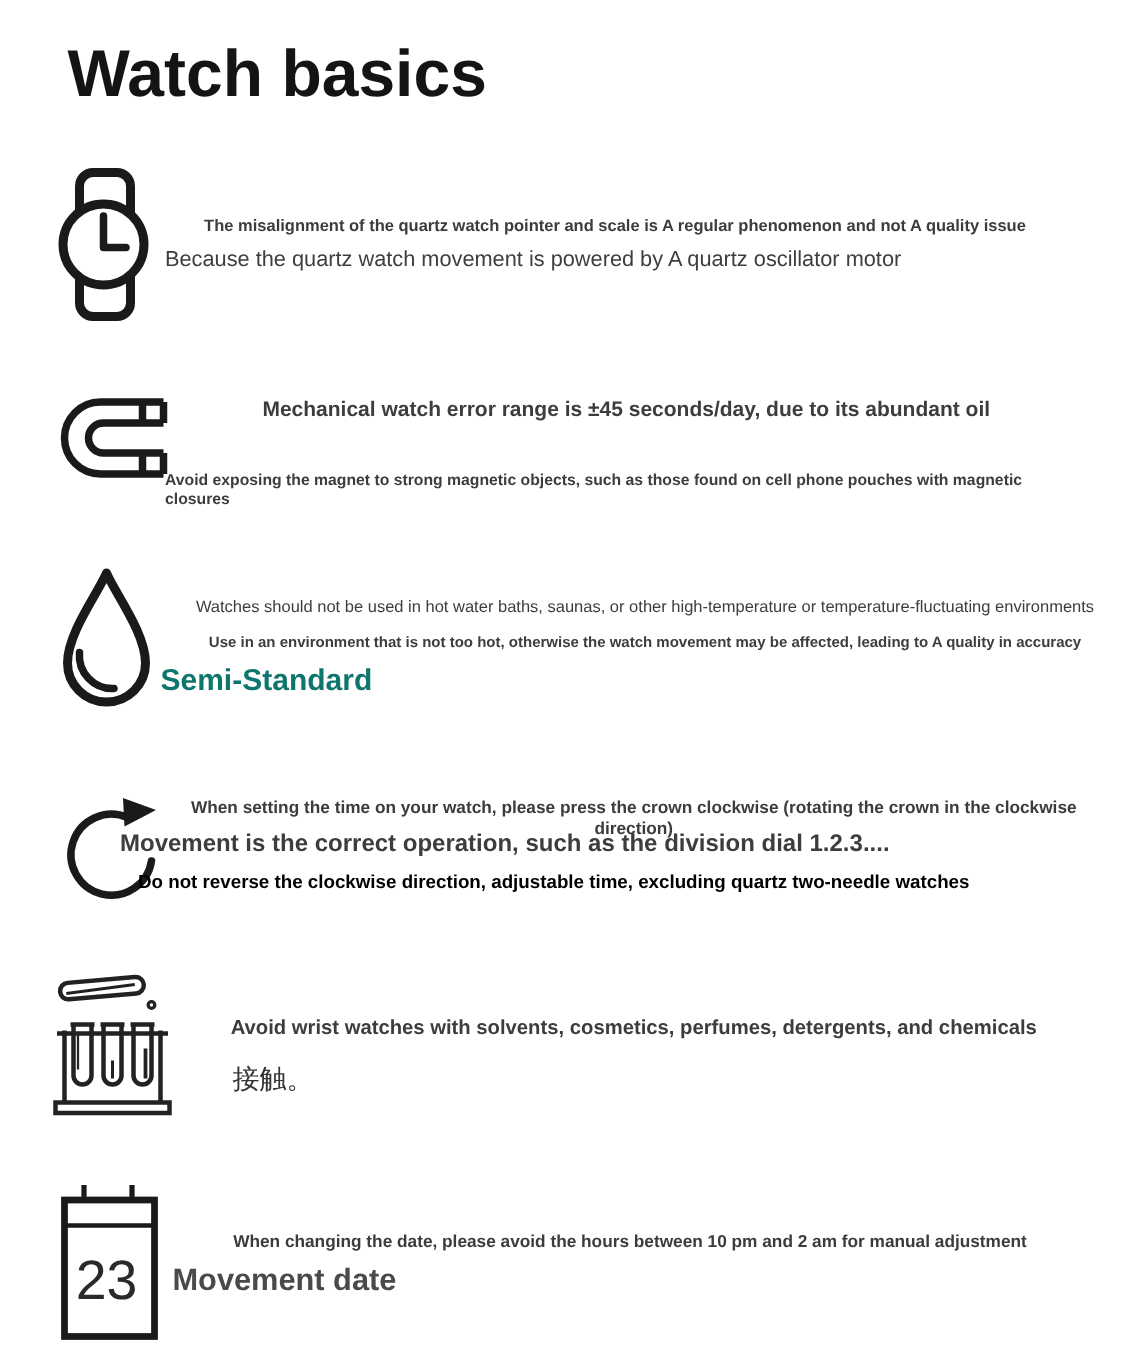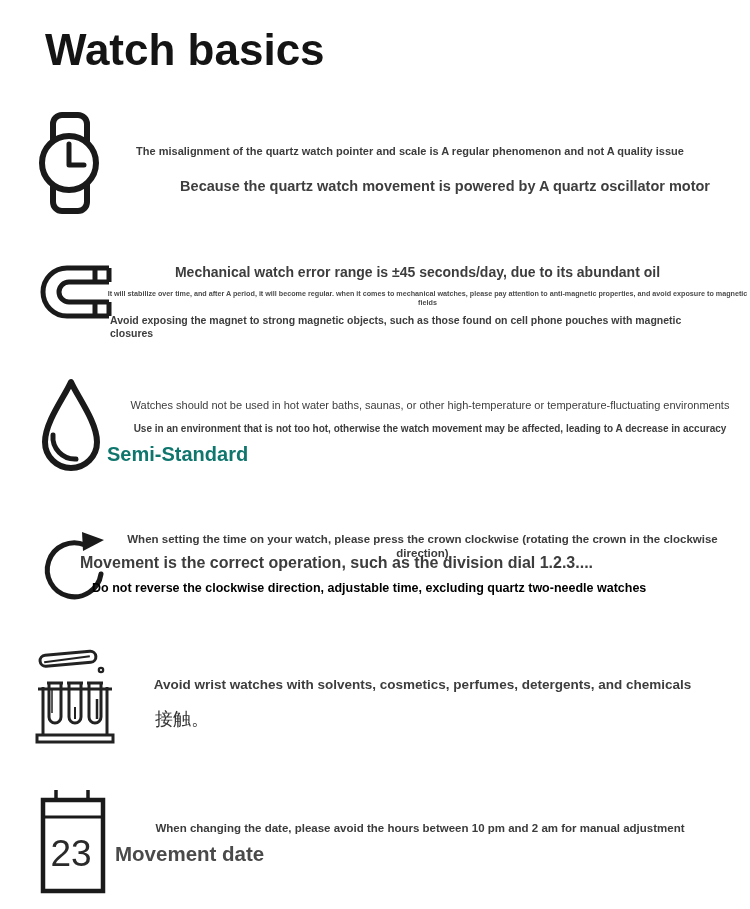--- a/index.html
+++ b/index.html
@@ -11,21 +11,21 @@
   .page-title{
     position:absolute;left:14px;top:26px;font-size:44px;font-weight:700;
     color:#141414;letter-spacing:0px;line-height:1.1;margin-left:31px;
   }
   .icon{position:absolute;}
   .icon svg{display:block;}
 
   
   .icon-watch{left:38px;top:112px;}
   .s1-l1{left:110px;top:145px;width:600px;font-size:11px;font-weight:600;color:#3c3c3c;text-align:center;}
-  .s1-l2{left:110px;top:165px;width:600px;font-size:14.5px;font-weight:700;color:#3e3e3e;text-align:right;margin-top:13px;}
+  .s1-l2{left:110px;top:165px;width:600px;font-size:14.5px;font-weight:400;color:#3e3e3e;text-align:left;}
 
   
   .icon-magnet{left:34px;top:263px;}
   .s2-l1{left:110px;top:264px;width:615px;font-size:14px;font-weight:700;color:#3d3d3d;text-align:center;}
   .s2-l2{left:105px;top:290px;width:645px;font-size:7.2px;font-weight:600;color:#4c4c4c;text-align:center;}
   .s2-l3{left:110px;top:314px;width:600px;font-size:10.5px;font-weight:700;color:#3d3d3d;text-align:left;}
 
   
   .icon-drop{left:38px;top:377px;}
   .s3-l1{left:112px;top:399px;width:636px;font-size:11px;font-weight:400;color:#3d3d3d;text-align:center;}
@@ -64,31 +64,30 @@
   </div>
   <div class="abs s1-l1">The misalignment of the quartz watch pointer and scale is A regular phenomenon and not A quality issue</div>
   <div class="abs s1-l2">Because the quartz watch movement is powered by A quartz oscillator motor</div>
 
   <div class="icon icon-magnet">
     <svg width="78" height="58" viewBox="0 0 78 58" fill="none">
       <path d="M75,5 L33,5 A24,24 0 0 0 33,53 L75,53 M75,19 L35,19 A10,10 0 0 0 35,39 L75,39 M75,5 L75,19 M75,53 L75,39 M61,5 L61,19 M61,53 L61,39" stroke="#1a1a1a" stroke-width="5" fill="none" stroke-linejoin="miter"></path>
     </svg>
   </div>
   <div class="abs s2-l1">Mechanical watch error range is ±45 seconds/day, due to its abundant oil</div>
-  <div class="abs s2-l2">It will stabilize over time, and after A period, it will become regular. when it comes to mechanical watches, please pay attention to anti-magnetic properties, and avoid exposure to magnetic fields</div>
   <div class="abs s2-l3">Avoid exposing the magnet to strong magnetic objects, such as those found on cell phone pouches with magnetic closures</div>
 
   <div class="icon icon-drop">
     <svg width="67" height="100" viewBox="0 0 67 100" fill="none">
       <path d="M33,5 C27,19 7,45 7,65 A26,26 0 0 0 59,65 C59,45 39,19 33,5 Z" stroke="#1a1a1a" stroke-width="6" fill="none" stroke-linejoin="round"></path>
       <path d="M15,58 A22,22 0 0 0 38,82" stroke="#1a1a1a" stroke-width="5" fill="none" stroke-linecap="round"></path>
     </svg>
   </div>
   <div class="abs s3-l1">Watches should not be used in hot water baths, saunas, or other high-temperature or temperature-fluctuating environments</div>
-  <div class="abs s3-l2">Use in an environment that is not too hot, otherwise the watch movement may be affected, leading to A decrease in accuracy</div>
+  <div class="abs s3-l2">Use in an environment that is not too hot, otherwise the watch movement may be affected, leading to A quality in accuracy</div>
   <div class="abs s3-l3">Semi-Standard</div>
 
   <div class="icon icon-arrow">
     <svg width="72" height="82" viewBox="0 0 72 82" fill="none">
       <path d="M63,51 A27,27 0 1 1 47,22" stroke="#1a1a1a" stroke-width="5" fill="none" stroke-linecap="round"></path>
       <polygon points="44,9 66,17 45,28" fill="#1a1a1a"></polygon>
     </svg>
   </div>
   <div class="abs s4-l1">When setting the time on your watch, please press the crown clockwise (rotating the crown in the clockwise direction)</div>
   <div class="abs s4-l2">Movement is the correct operation, such as the division dial 1.2.3....</div>

